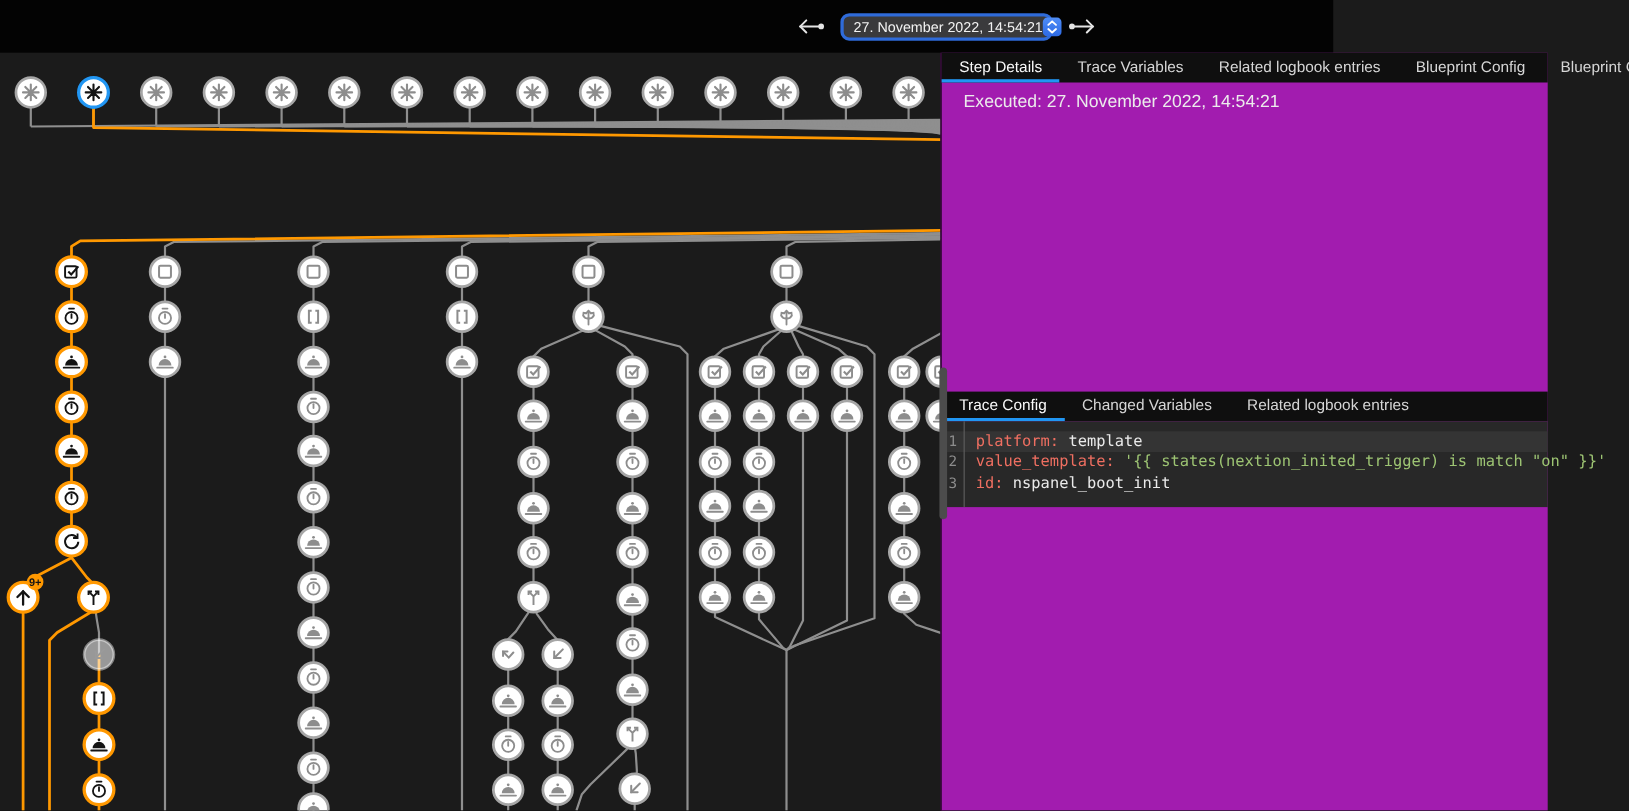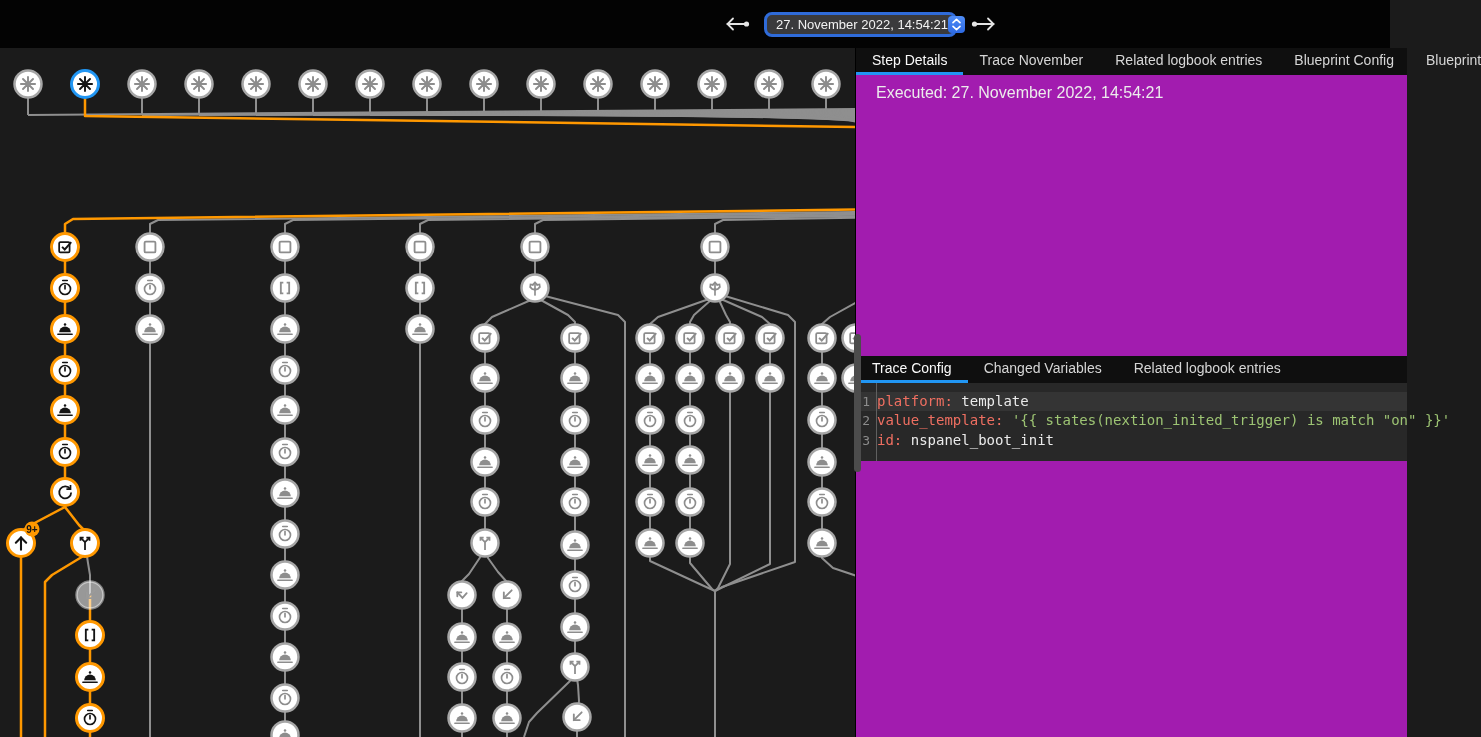--- a/index.html
+++ b/index.html
@@ -1,20 +1,20 @@
 <!DOCTYPE html>
 <html style="--orange: #ff9800; --blue: #2196f3; --code-key: #ef6f61; --code-str: #9dc473;"><head>
 <meta charset="utf-8">
 <style>
   html,body{margin:0;padding:0;background:#111;}
   #canvas{position:relative;width:1481px;height:737px;overflow:hidden;
           font-family:"Liberation Sans",sans-serif;background:#1b1b1b;}
 
   
-  .topbar{position:absolute;left:0;top:0;width:1390px;height:48px;background:#030303;}
+  .topbar{position:absolute;left:0;top:0;width:1212px;height:48px;background:#030303;}
   .tb-cluster{position:absolute;left:722px;top:0;height:48px;display:flex;align-items:center;gap:11px;}
   .nav-arrow{background:none;border:none;padding:2px;cursor:pointer;display:flex;align-items:center;}
   .select-wrap{display:flex;align-items:center;width:193px;height:25px;box-sizing:border-box;
                background:#3a3a3c;border:3px solid #2f6bd9;border-radius:8px;padding:0 3px 0 9px;
                justify-content:space-between;cursor:pointer;}
   .select-value{color:#f2f2f2;font-size:13px;white-space:nowrap;}
   .stepper{width:17px;height:17px;border-radius:4px;display:flex;align-items:center;justify-content:center;
            background:linear-gradient(#4f8df7,#2d6ae5);flex:none;}
 
   
@@ -42,21 +42,21 @@
        border-bottom:3px solid transparent;box-sizing:border-box;cursor:pointer;white-space:nowrap;}
   .tab.active{color:#fafafa;border-bottom-color:var(--blue,#2196f3);}
   .executed{padding:9px 20px;font-size:16px;color:#ececec;}
   .section2{position:absolute;left:0;top:308px;right:0;bottom:0;}
   .code{position:relative;background:#282828;padding:9px 0 11px 0;
         font-family:"DejaVu Sans Mono","Liberation Mono",monospace;font-size:14px;line-height:19.3px;color:#e8e8e8;}
   .code-sep{position:absolute;left:20px;top:0;bottom:0;width:1px;background:#606060;}
   .code-line{display:flex;}
   .code-line.hl{background:#343434;}
   .lnum{width:14px;padding-right:6px;flex:none;text-align:right;color:#8c8c8c;font-size:13px;}
-  .code-text{padding-left:1px;white-space:pre;}
+  .code-text{padding-left:11px;white-space:pre;}
   .tok-key{color:var(--code-key,#ef6f61);}
   .tok-str{color:var(--code-str,#9dc473);}
   .tok-plain{color:#eaeaea;}
 
   .scroll-thumb{position:absolute;left:854px;top:334px;width:7px;height:138px;
                 background:#4c4c4c;border-radius:3.5px;z-index:6;}
 </style>
 </head>
 <body>
 
@@ -650,21 +650,21 @@
           <use href="#icon-dome" x="-10" y="-10" width="20" height="20"></use>
         </g>
       </svg>
   </div>
 
   <div class="scroll-thumb"></div>
 
   <div class="panel">
     <div class="tabbar">
       <div class="tab active">Step Details</div>
-      <div class="tab">Trace November</div>
+      <div class="tab">Trace Variables</div>
       <div class="tab">Related logbook entries</div>
       <div class="tab">Blueprint Config</div>
       <div class="tab">Blueprint Config</div>
     </div>
     <div class="executed">Executed: 27. November 2022, 14:54:21</div>
 
     <div class="section2">
       <div class="tabbar">
         <div class="tab active">Trace Config</div>
         <div class="tab">Changed Variables</div>

